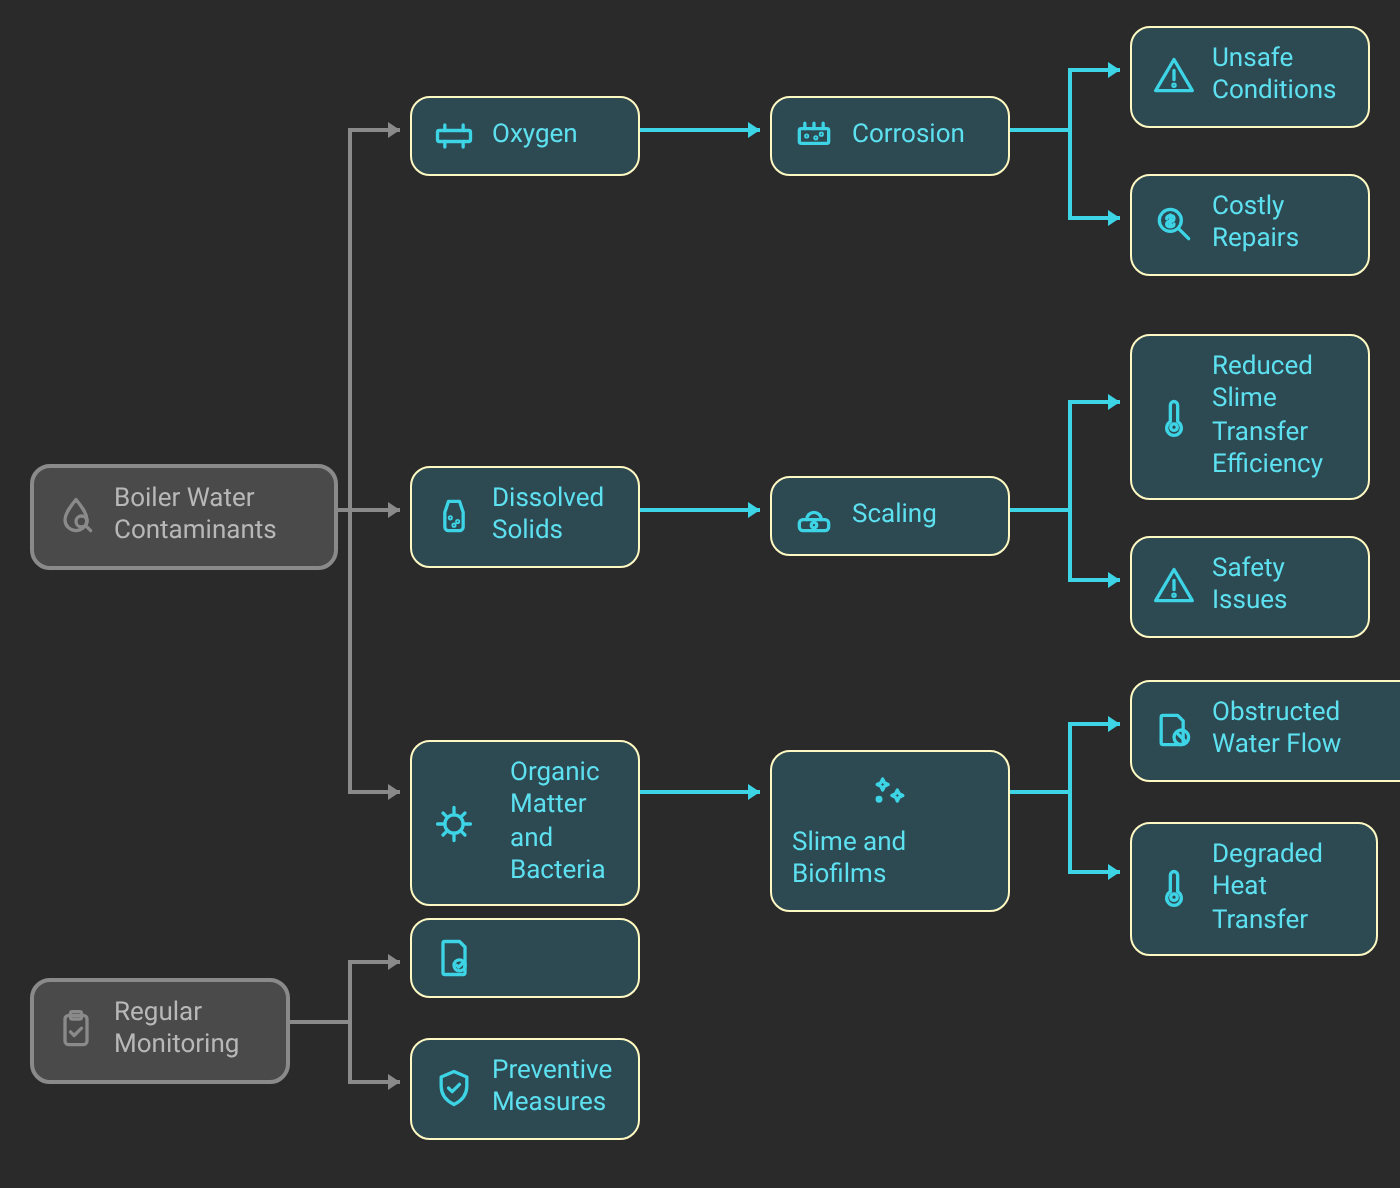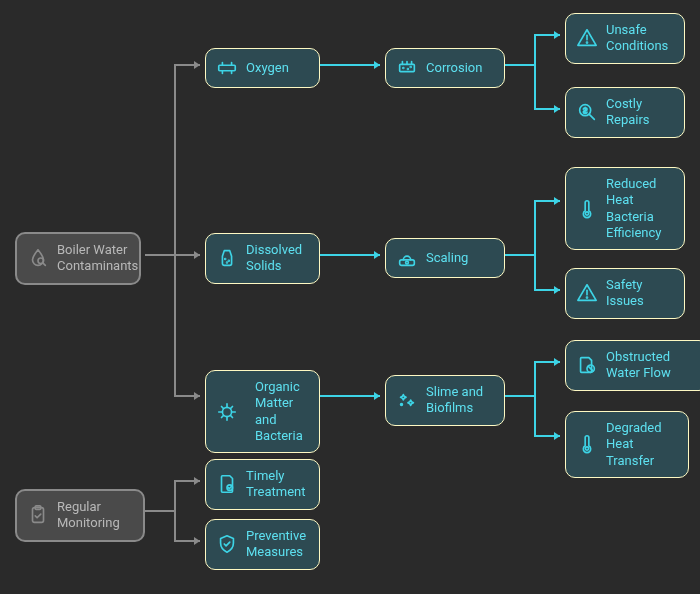--- a/index.html
+++ b/index.html
@@ -99,21 +99,21 @@
   <path class="cyan" d="M505 255 L535 255 L535 290 L560 290"></path>
   <polygon class="cyan" points="560,290 554,286 554,294"></polygon>
 
   <path class="cyan" d="M505 396 L535 396 L535 362 L560 362"></path>
   <polygon class="cyan" points="560,362 554,358 554,366"></polygon>
 
   <path class="cyan" d="M505 396 L535 396 L535 436 L560 436"></path>
   <polygon class="cyan" points="560,436 554,432 554,440"></polygon>
 </svg>
 
-<div class="node gray" style="left:15px; top:232px; width:126px;">
+<div class="node gray" style="left:15px; top:232px; width:154px;">
   <span class="icon">
     <svg viewBox="0 0 24 24" fill="none" stroke-width="1.8" stroke-linecap="round" stroke-linejoin="round">
         <path d="M12 3 C8 8 6 11 6 14 a6 6 0 0 0 12 0 c0-3-2-6-6-11z"></path>
         <circle cx="15" cy="15" r="3"></circle>
         <path d="M17.5 17.5 L20 20"></path>
       </svg>
   </span>
   <span class="label">Boiler Water Contaminants</span>
 </div>
 
@@ -161,21 +161,20 @@
 </div>
 
 <div class="node cyan" style="left:205px; top:459px; width:115px;">
   <span class="icon">
     <svg viewBox="0 0 24 24" fill="none" stroke-width="1.8" stroke-linecap="round" stroke-linejoin="round">
         <path d="M7 3 h8 l3 3 v14 a1 1 0 0 1-1 1 H7 a1 1 0 0 1-1-1 V4 a1 1 0 0 1 1-1z"></path>
         <circle cx="15" cy="16" r="3"></circle>
         <path d="M13.5 16 l1 1 l2-2"></path>
       </svg>
   </span>
-  <span class="label">Timely Treatment</span>
 </div>
 
 <div class="node cyan" style="left:205px; top:519px; width:115px;">
   <span class="icon">
     <svg viewBox="0 0 24 24" fill="none" stroke-width="1.8" stroke-linecap="round" stroke-linejoin="round">
         <path d="M12 3 L5 6 v5 c0 5 3 8 7 10 c4-2 7-5 7-10 V6 z"></path>
         <path d="M9 12 l2 2 l4-4"></path>
       </svg>
   </span>
   <span class="label">Preventive Measures</span>
@@ -198,21 +197,21 @@
   <span class="icon">
     <svg viewBox="0 0 24 24" fill="none" stroke-width="1.8" stroke-linecap="round" stroke-linejoin="round">
         <rect x="4" y="14" width="16" height="6" rx="2"></rect>
         <path d="M8 14 a4 4 0 0 1 8 0"></path>
         <circle cx="12" cy="17" r="1.5"></circle>
       </svg>
   </span>
   <span class="label">Scaling</span>
 </div>
 
-<div class="node cyan" style="left:385px; top:375px; width:120px;">
+<div class="node cyan" style="left:385px; top:375px; width:120px;flex-direction:column;">
   <span class="icon">
     <svg viewBox="0 0 24 24" fill="none" stroke-width="1.8" stroke-linecap="round" stroke-linejoin="round">
         <path d="M8 6 l1 2 l2 1 l-2 1 l-1 2 l-1-2 l-2-1 l2-1 z"></path>
         <path d="M16 12 l1 2 l2 1 l-2 1 l-1 2 l-1-2 l-2-1 l2-1 z"></path>
         <circle cx="6" cy="17" r="1"></circle>
       </svg>
   </span>
   <span class="label">Slime and Biofilms</span>
 </div>
 
@@ -238,21 +237,21 @@
   <span class="label">Costly Repairs</span>
 </div>
 
 <div class="node cyan" style="left:565px; top:167px; width:120px;">
   <span class="icon">
     <svg viewBox="0 0 24 24" fill="none" stroke-width="1.8" stroke-linecap="round" stroke-linejoin="round">
         <path d="M12 3 a2 2 0 0 1 2 2 v9 a4 4 0 1 1-4 0 V5 a2 2 0 0 1 2-2z"></path>
         <circle cx="12" cy="17" r="1.8"></circle>
       </svg>
   </span>
-  <span class="label">Reduced Heat Bacteria Efficiency</span>
+  <span class="label">Reduced Slime Transfer Efficiency</span>
 </div>
 
 <div class="node cyan" style="left:565px; top:268px; width:120px;">
   <span class="icon">
     <svg viewBox="0 0 24 24" fill="none" stroke-width="1.8" stroke-linecap="round" stroke-linejoin="round">
         <path d="M12 3 L22 20 H2 z"></path>
         <path d="M12 9 v5"></path>
         <circle cx="12" cy="17" r="0.6"></circle>
       </svg>
   </span>

